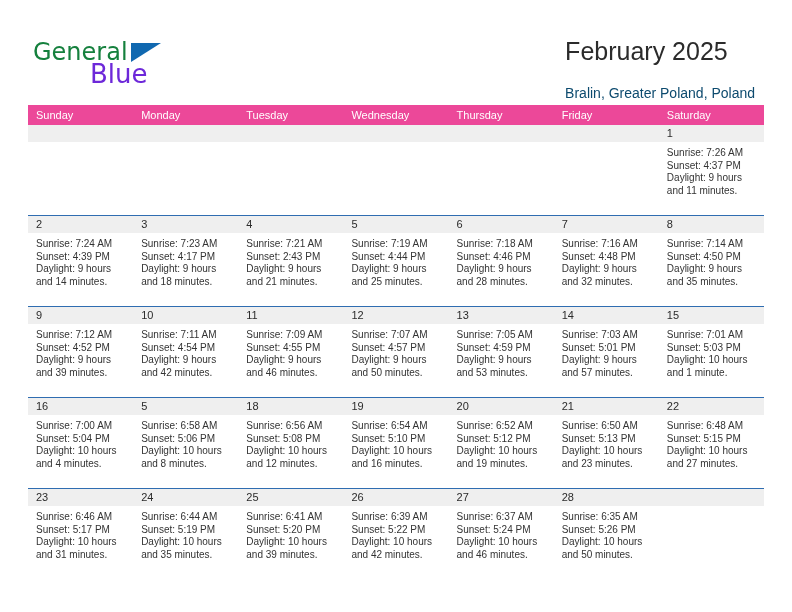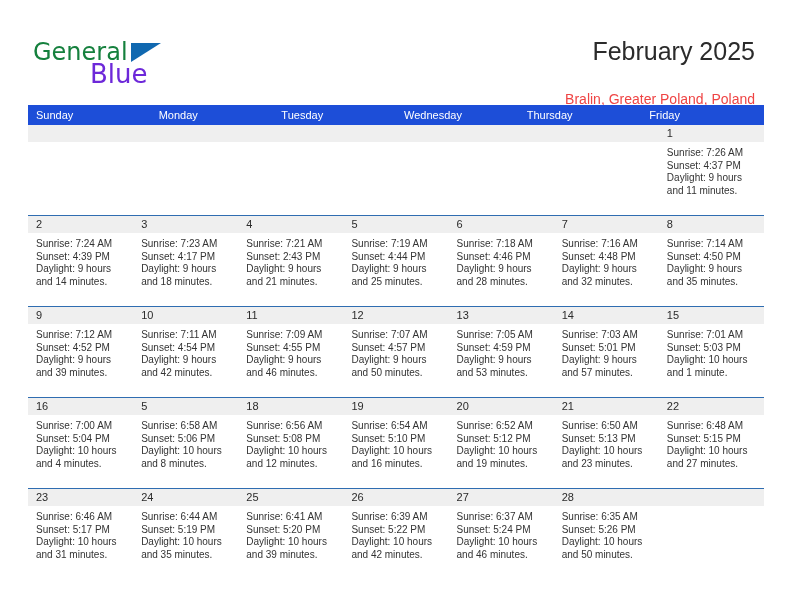--- a/index.html
+++ b/index.html
@@ -64,50 +64,49 @@
     width: 0;
     height: 0;
     border-left: 30px solid #1068b0;
     border-bottom: 19px solid transparent;
   }
 
   .title-block {
     position: absolute;
     right: 37px;
     top: 34px;
-    text-align: right;
   }
   .cal-title {
     font-size: 25px;
     color: #2b2b2b;
     line-height: 34px;
     font-weight: normal;
     white-space: nowrap;
   }
   .cal-subtitle {
     font-size: 14px;
-    color: #ef4444;
+    color: #0c4a6e;
     line-height: 20px;
-    margin-top: 21px;
+    margin-top: 15px;
     white-space: nowrap;
   }
 
   
   .calendar {
     position: absolute;
     left: 28px;
     top: 105px;
     width: 736px;
   }
 
   .dow-row {
     display: flex;
     width: 736px;
     height: 20px;
-    background: #1d4ed8;
+    background: #ec4899;
   }
   .dow {
     flex: 1 1 0;
     color: #ffffff;
     font-size: 11px;
     line-height: 20px;
     padding-left: 8px;
     box-sizing: border-box;
     white-space: nowrap;
   }
@@ -177,20 +176,21 @@
 
   <div class="calendar">
 
     <div class="dow-row">
       <div class="dow">Sunday</div>
       <div class="dow">Monday</div>
       <div class="dow">Tuesday</div>
       <div class="dow">Wednesday</div>
       <div class="dow">Thursday</div>
       <div class="dow">Friday</div>
+      <div class="dow">Saturday</div>
     </div>
 
     <div id="weeks-container">
         <div class="week">
           <div class="cell empty">
             <div class="cell-head">
               <span class="daynum"></span>
             </div>
           </div>
           <div class="cell empty">

